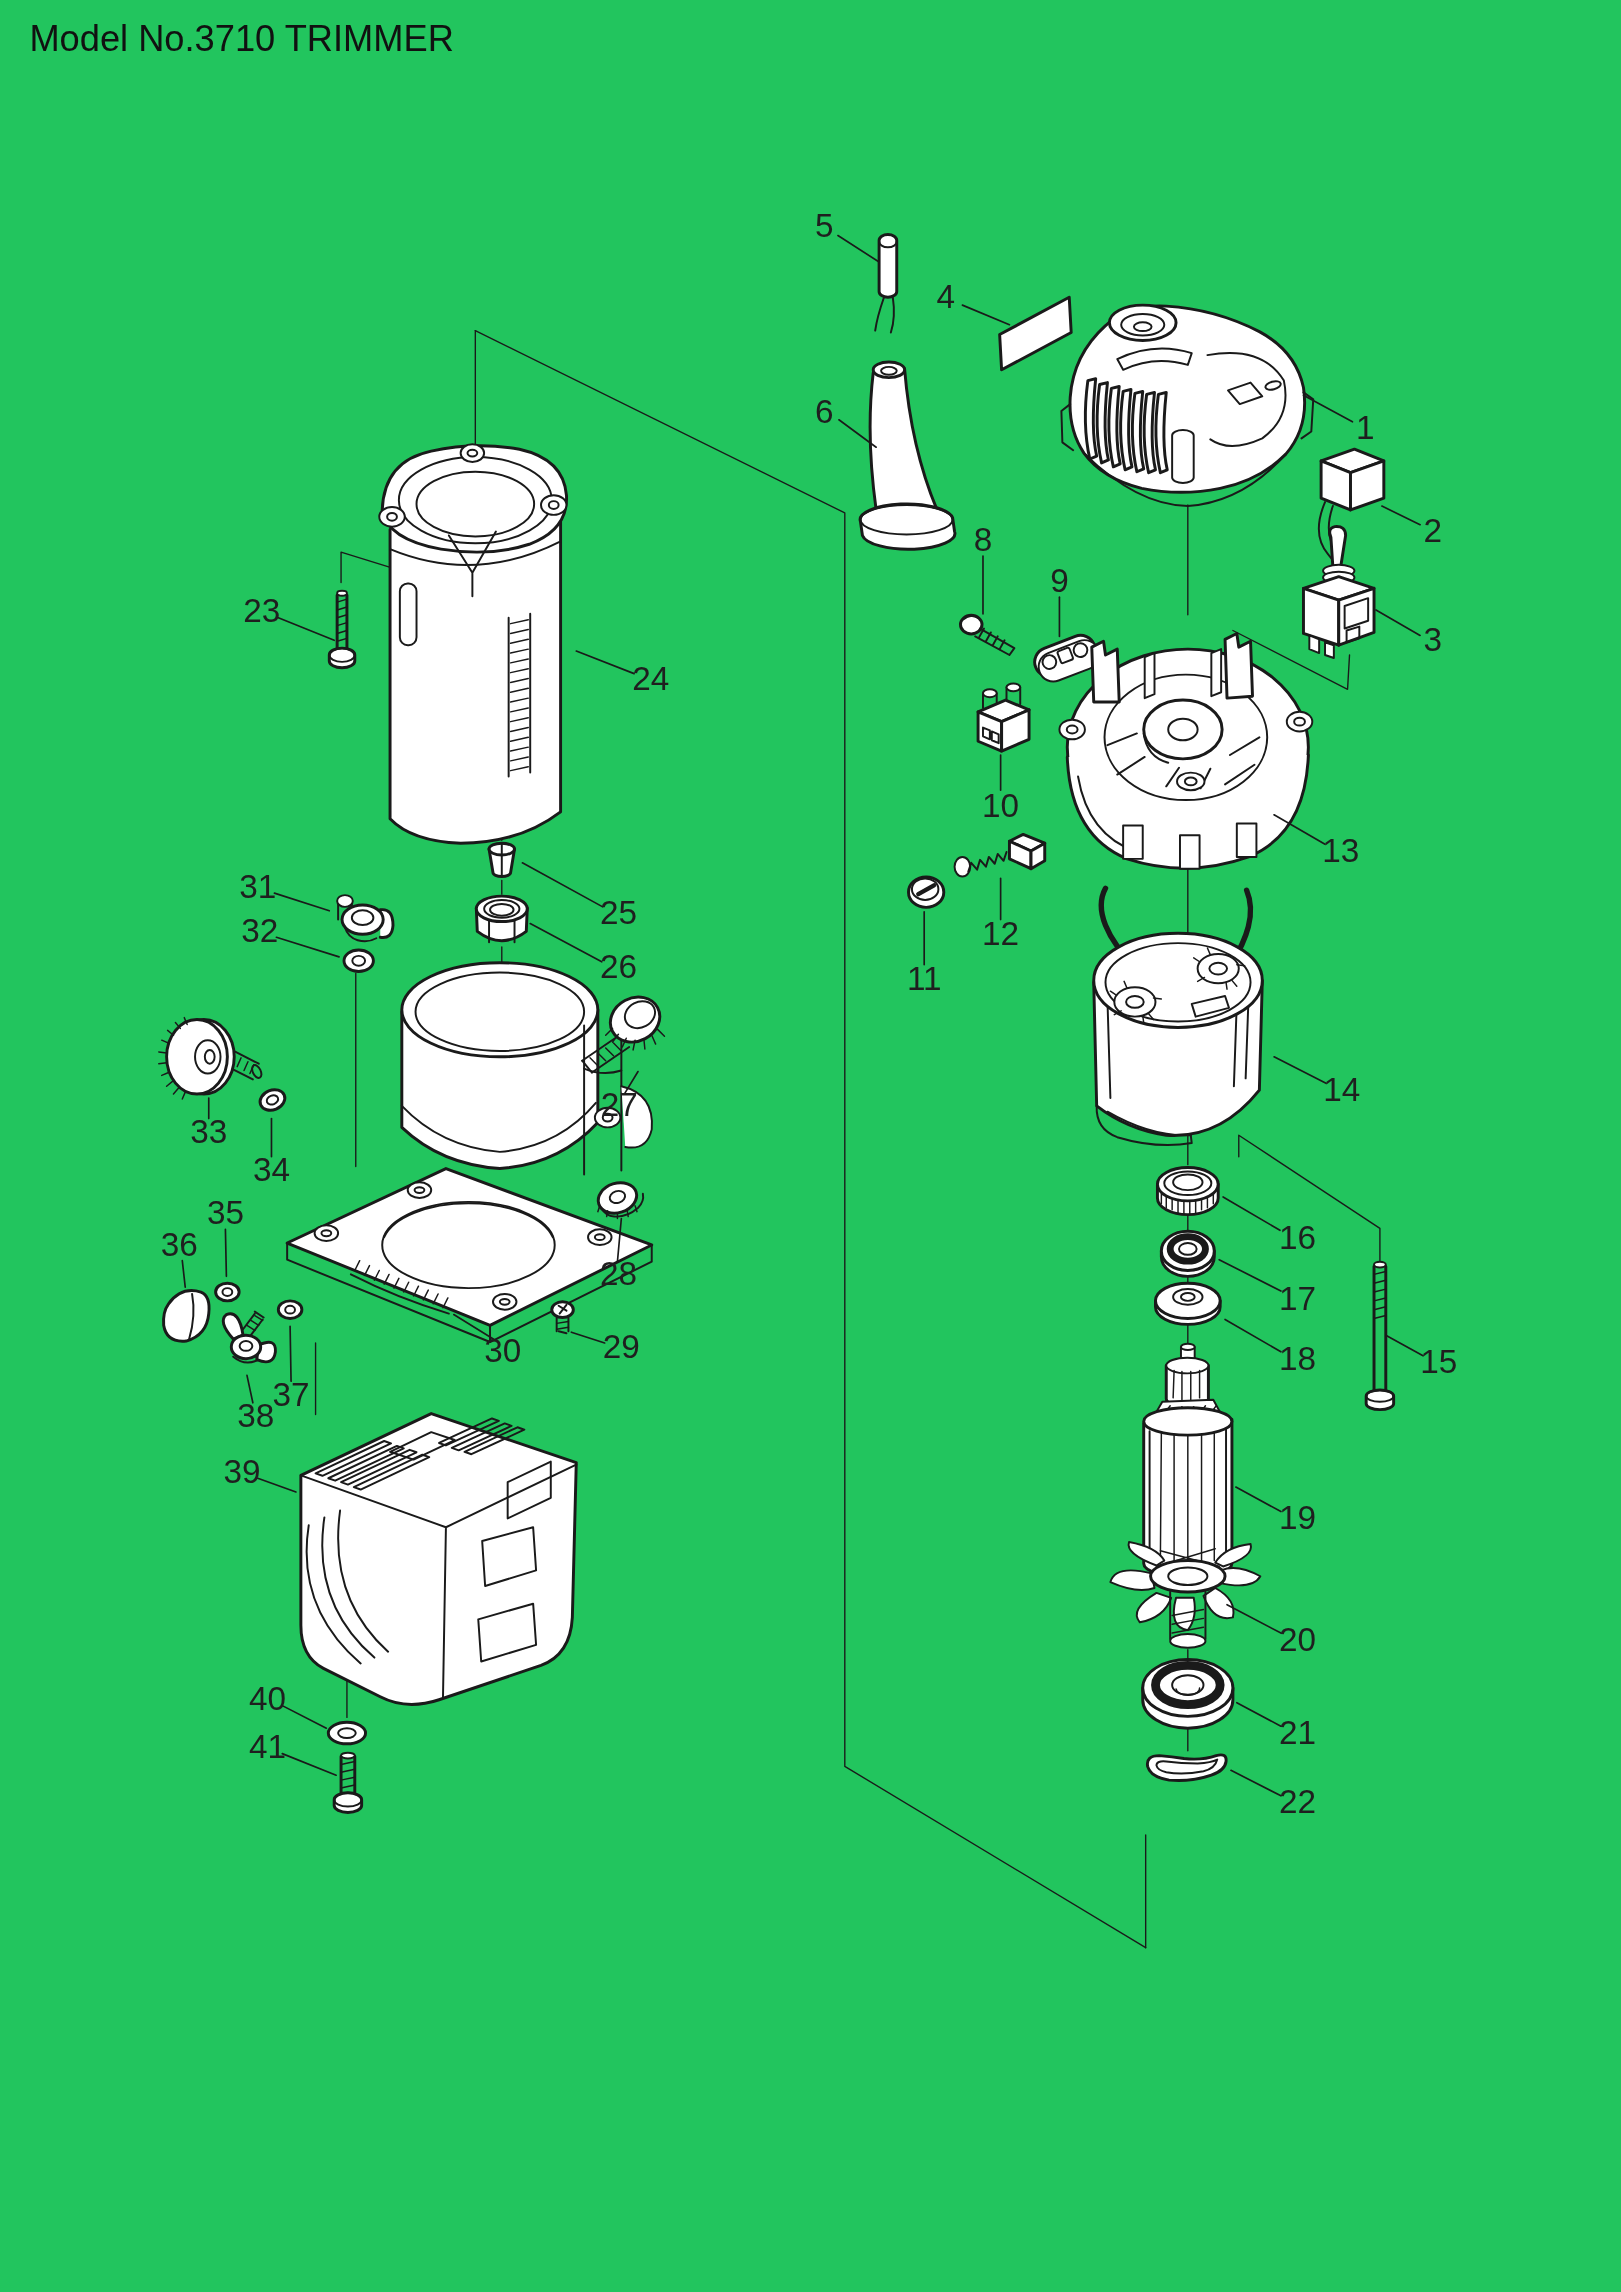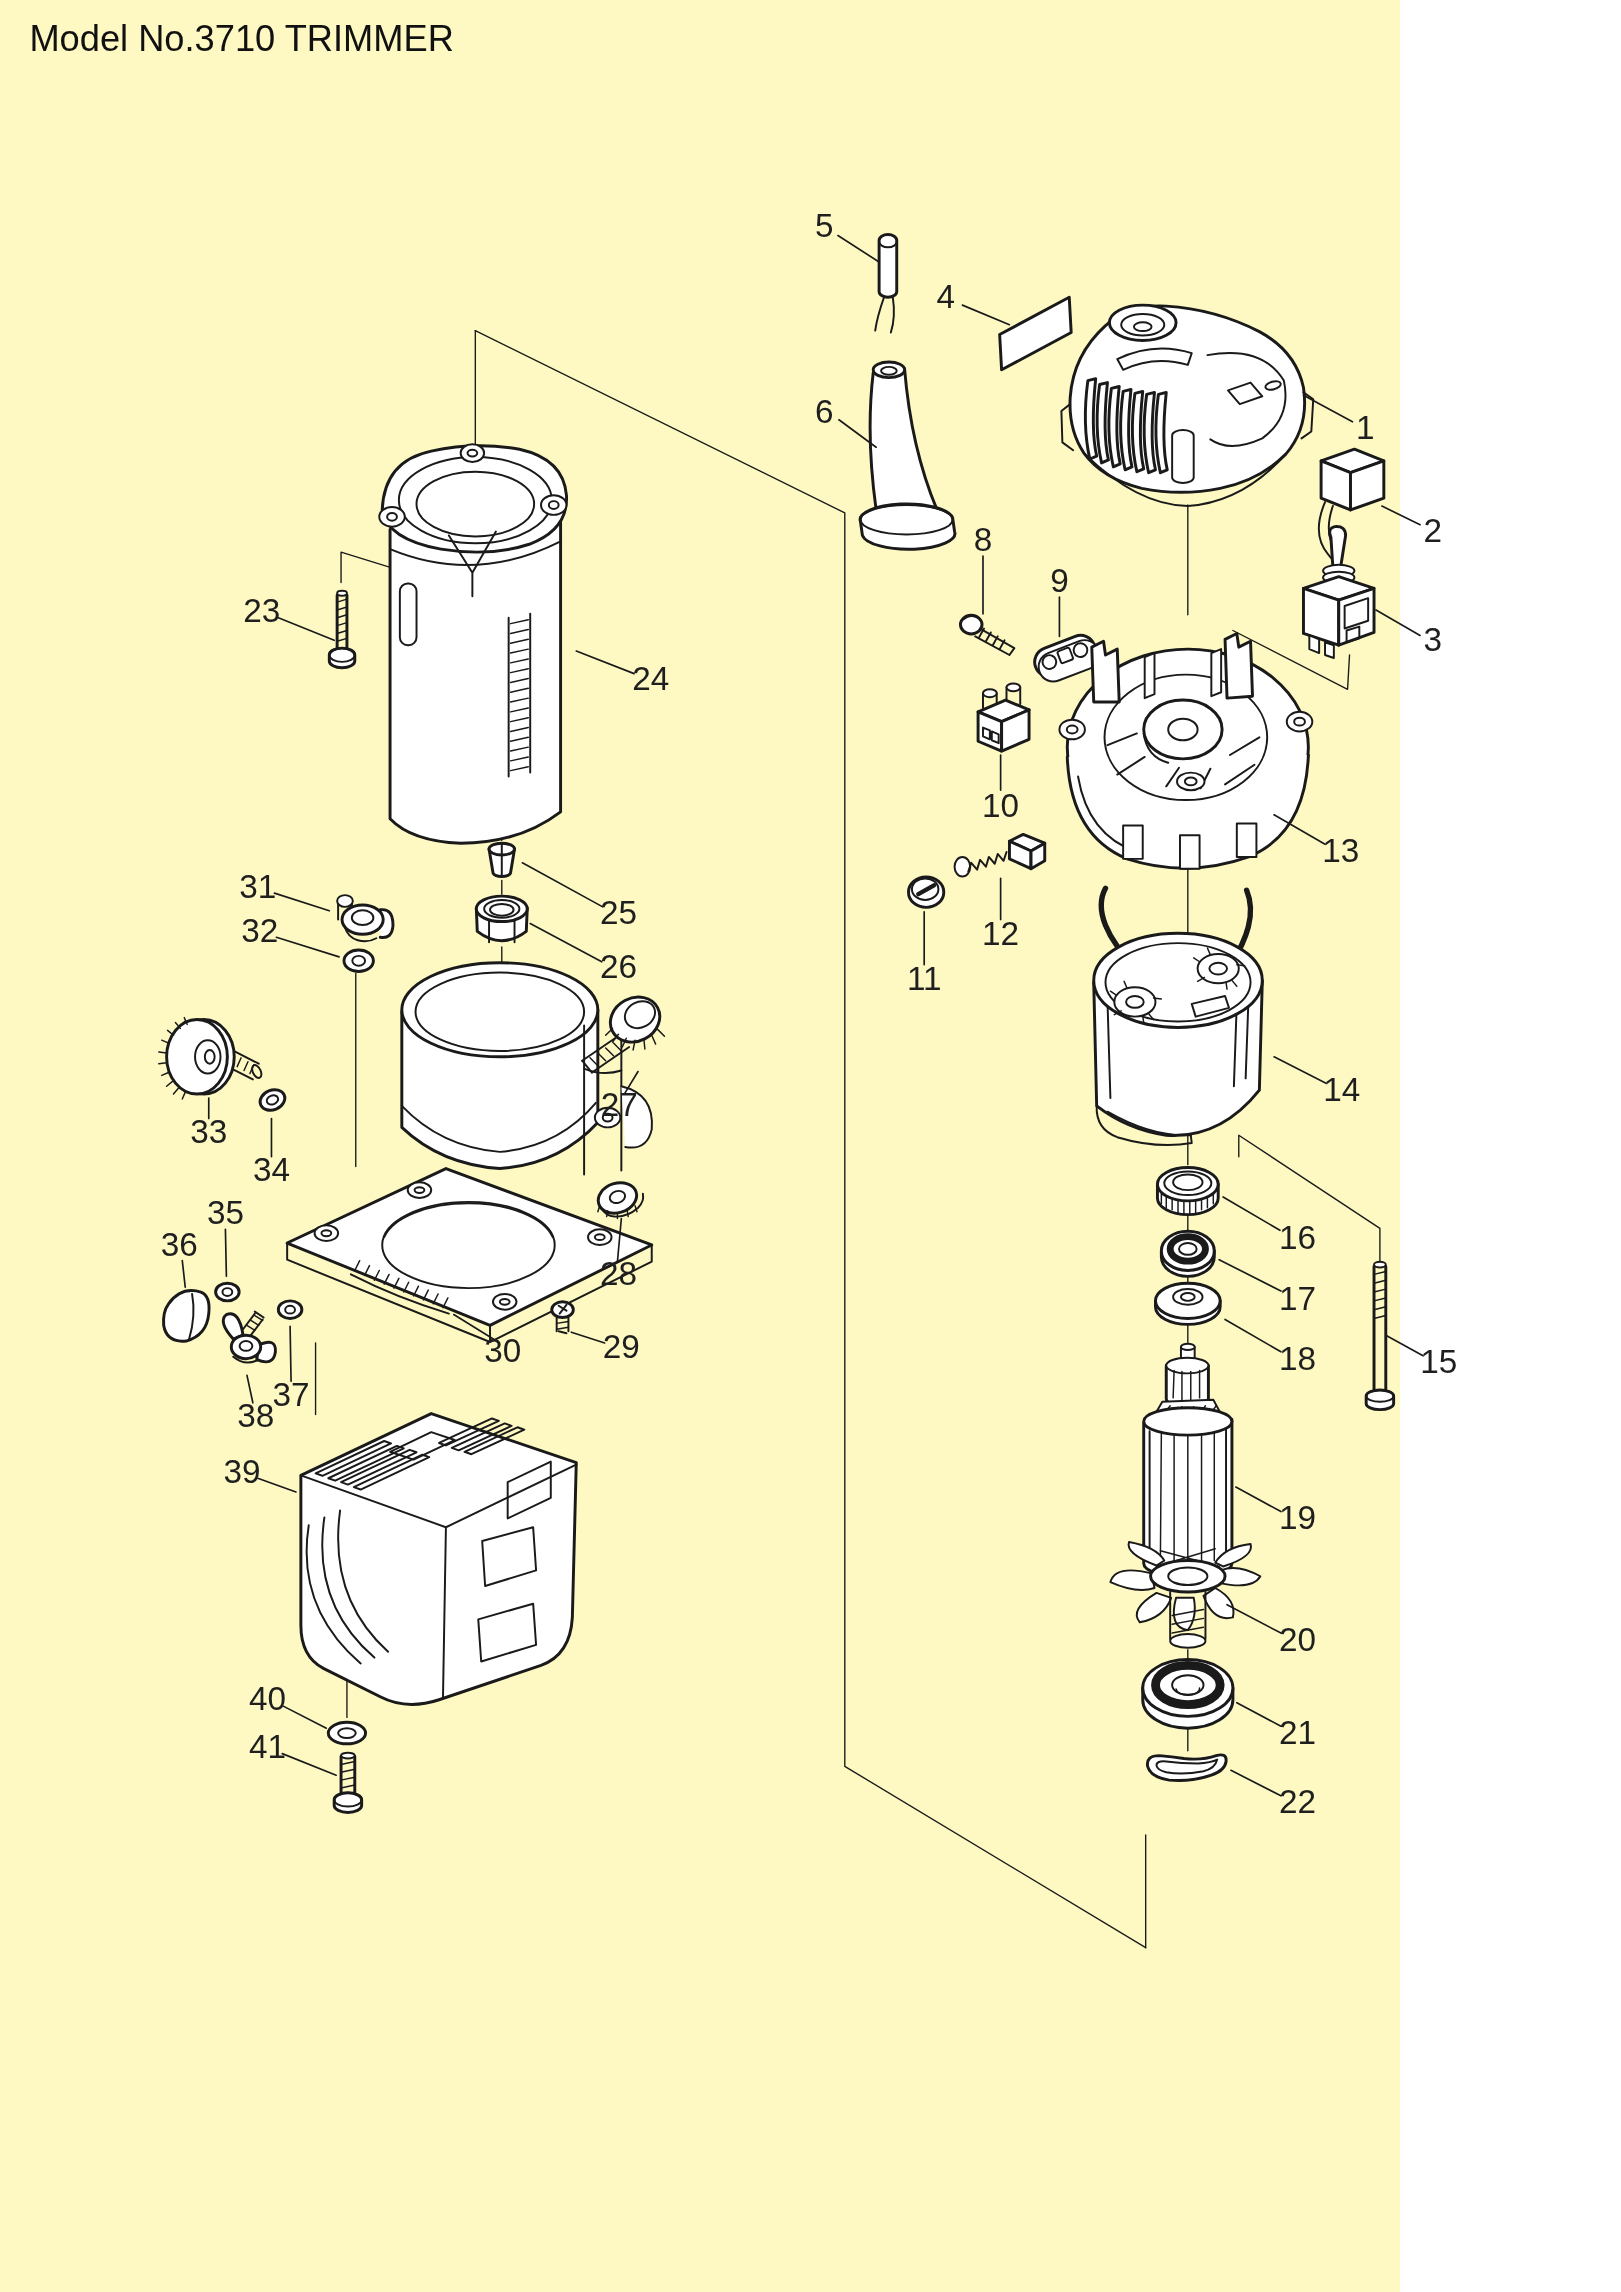--- a/index.html
+++ b/index.html
@@ -1,16 +1,16 @@
 <!DOCTYPE html>
 <html><head>
 <meta charset="utf-8">
 <style>
   html,body{margin:0;padding:0;background:#ffffff;}
-  .diagram-page{position:relative;width:1400px;height:2293px;background:#fef9c3;font-family:"Liberation Sans",sans-serif;}
+  .diagram-page{position:relative;width:1621px;height:2293px;background:#22c55e;font-family:"Liberation Sans",sans-serif;}
   svg{display:block;font-family:"Liberation Sans",sans-serif;}
   svg *{stroke:#1a1a1a;fill:none;stroke-linecap:round;stroke-linejoin:round;stroke-width:3;}
   .wf{fill:#ffffff;}
   .thin{stroke-width:2;}
   .hair{stroke-width:1.5;}
   .wire{stroke-width:5.5;}
   .thick{stroke-width:7;}
   .guide{stroke-width:1.4;}
   .leader{stroke-width:1.7;}
   .lbl{font-size:34px;fill:#1f1f1f;stroke:none;text-anchor:middle;}

